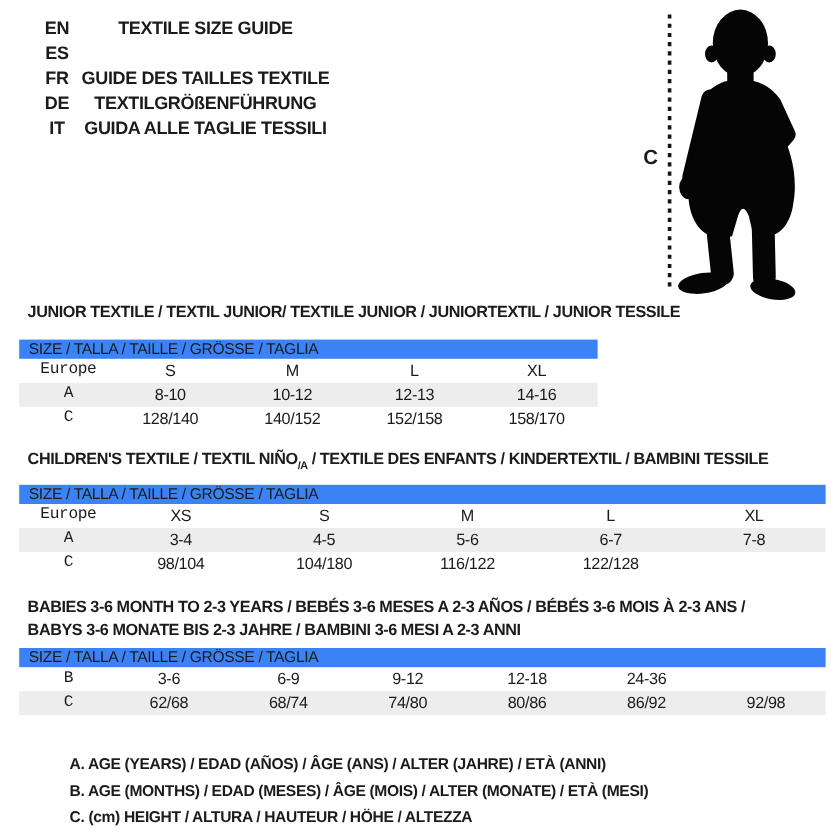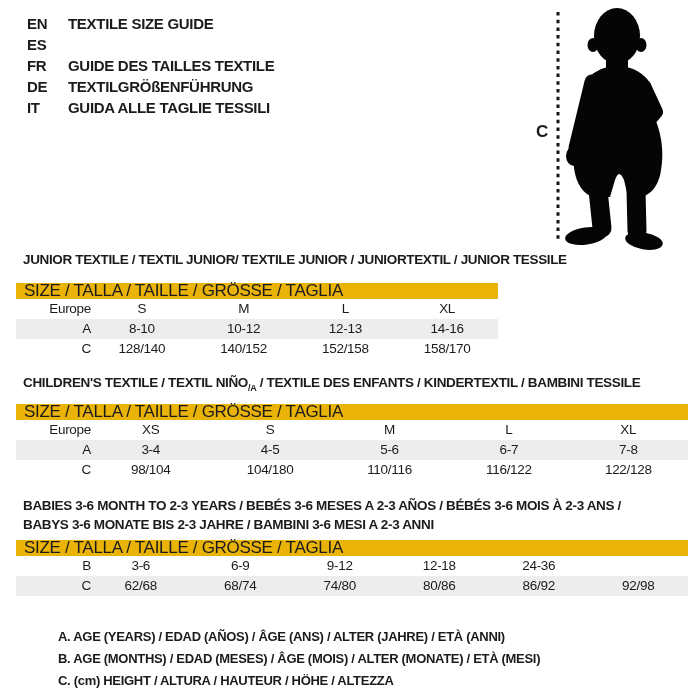--- a/index.html
+++ b/index.html
@@ -3,42 +3,42 @@
 <meta charset="utf-8">
 <style>
   html,body{margin:0;padding:0;}
   body{
     width:700px;height:700px;background:#ffffff;position:relative;
     font-family:"Liberation Sans", sans-serif;color:#1b1b1b;overflow:hidden;
   }
   .abs{position:absolute;}
 
   
-  .lang-list{left:27px;top:13px;font-weight:bold;font-size:15px;line-height:21px;letter-spacing:-0.3px;}
+  .lang-list{left:27px;top:13px;font-weight:bold;font-size:15px;line-height:21px;letter-spacing:-0.3px;text-align:center;}
   .lang-row{display:grid;grid-template-columns:41px auto;}
 
   
   .figure-area{left:520px;top:0;width:180px;height:252px;}
   .figure-c-label{left:536px;top:122px;font-weight:bold;font-size:17px;letter-spacing:-0.5px;}
 
   
   .section-title{left:23px;font-weight:bold;font-size:13.5px;line-height:19px;letter-spacing:-0.35px;white-space:nowrap;}
   .sub-a{font-size:9px;vertical-align:sub;}
 
   
   .size-table{left:16px;}
   .t-header{
-    background:#eab308;height:16px;line-height:16px;
-    padding-left:8px;font-size:17px;letter-spacing:-0.3px;
+    background:#3b82f6;height:16px;line-height:16px;
+    padding-left:8px;font-size:13px;letter-spacing:-0.3px;
   }
   .t-row{display:grid;height:20px;line-height:20px;font-size:13.5px;letter-spacing:-0.3px;}
   .cols4{grid-template-columns:75px repeat(4,1fr);}
   .cols5{grid-template-columns:75px repeat(5,1fr);}
   .cols6{grid-template-columns:75px repeat(6,1fr);}
-  .t-row .lbl{text-align:right;padding-left:7px;}
+  .t-row .lbl{text-align:center;padding-left:7px;font-family:Liberation Mono, monospace;}
   .t-row .cell{text-align:center;}
   .stripe{background:#ededed;}
   .w-junior{width:482px;}
   .w-wide{width:672px;}
 
   
   .legend{left:22px;top:626px;font-weight:bold;font-size:13px;line-height:22px;letter-spacing:-0.3px;margin-left:36px;}
 </style>
 </head>
 <body>
@@ -137,21 +137,20 @@
     <span class="cell">3-4</span>
     <span class="cell">4-5</span>
     <span class="cell">5-6</span>
     <span class="cell">6-7</span>
     <span class="cell">7-8</span>
   </div>
   <div class="t-row cols5">
     <span class="lbl">C</span>
     <span class="cell">98/104</span>
     <span class="cell">104/180</span>
-    <span class="cell">110/116</span>
     <span class="cell">116/122</span>
     <span class="cell">122/128</span>
   </div>
 </div>
 
 <div class="abs section-title" style="top:496px">
   <div>BABIES 3-6 MONTH TO 2-3 YEARS / BEBÉS 3-6 MESES A 2-3 AÑOS / BÉBÉS 3-6 MOIS À 2-3 ANS /</div>
   <div>BABYS 3-6 MONATE BIS 2-3 JAHRE / BAMBINI 3-6 MESI A 2-3 ANNI</div>
 </div>
 <div class="abs size-table w-wide" style="top:540px">

